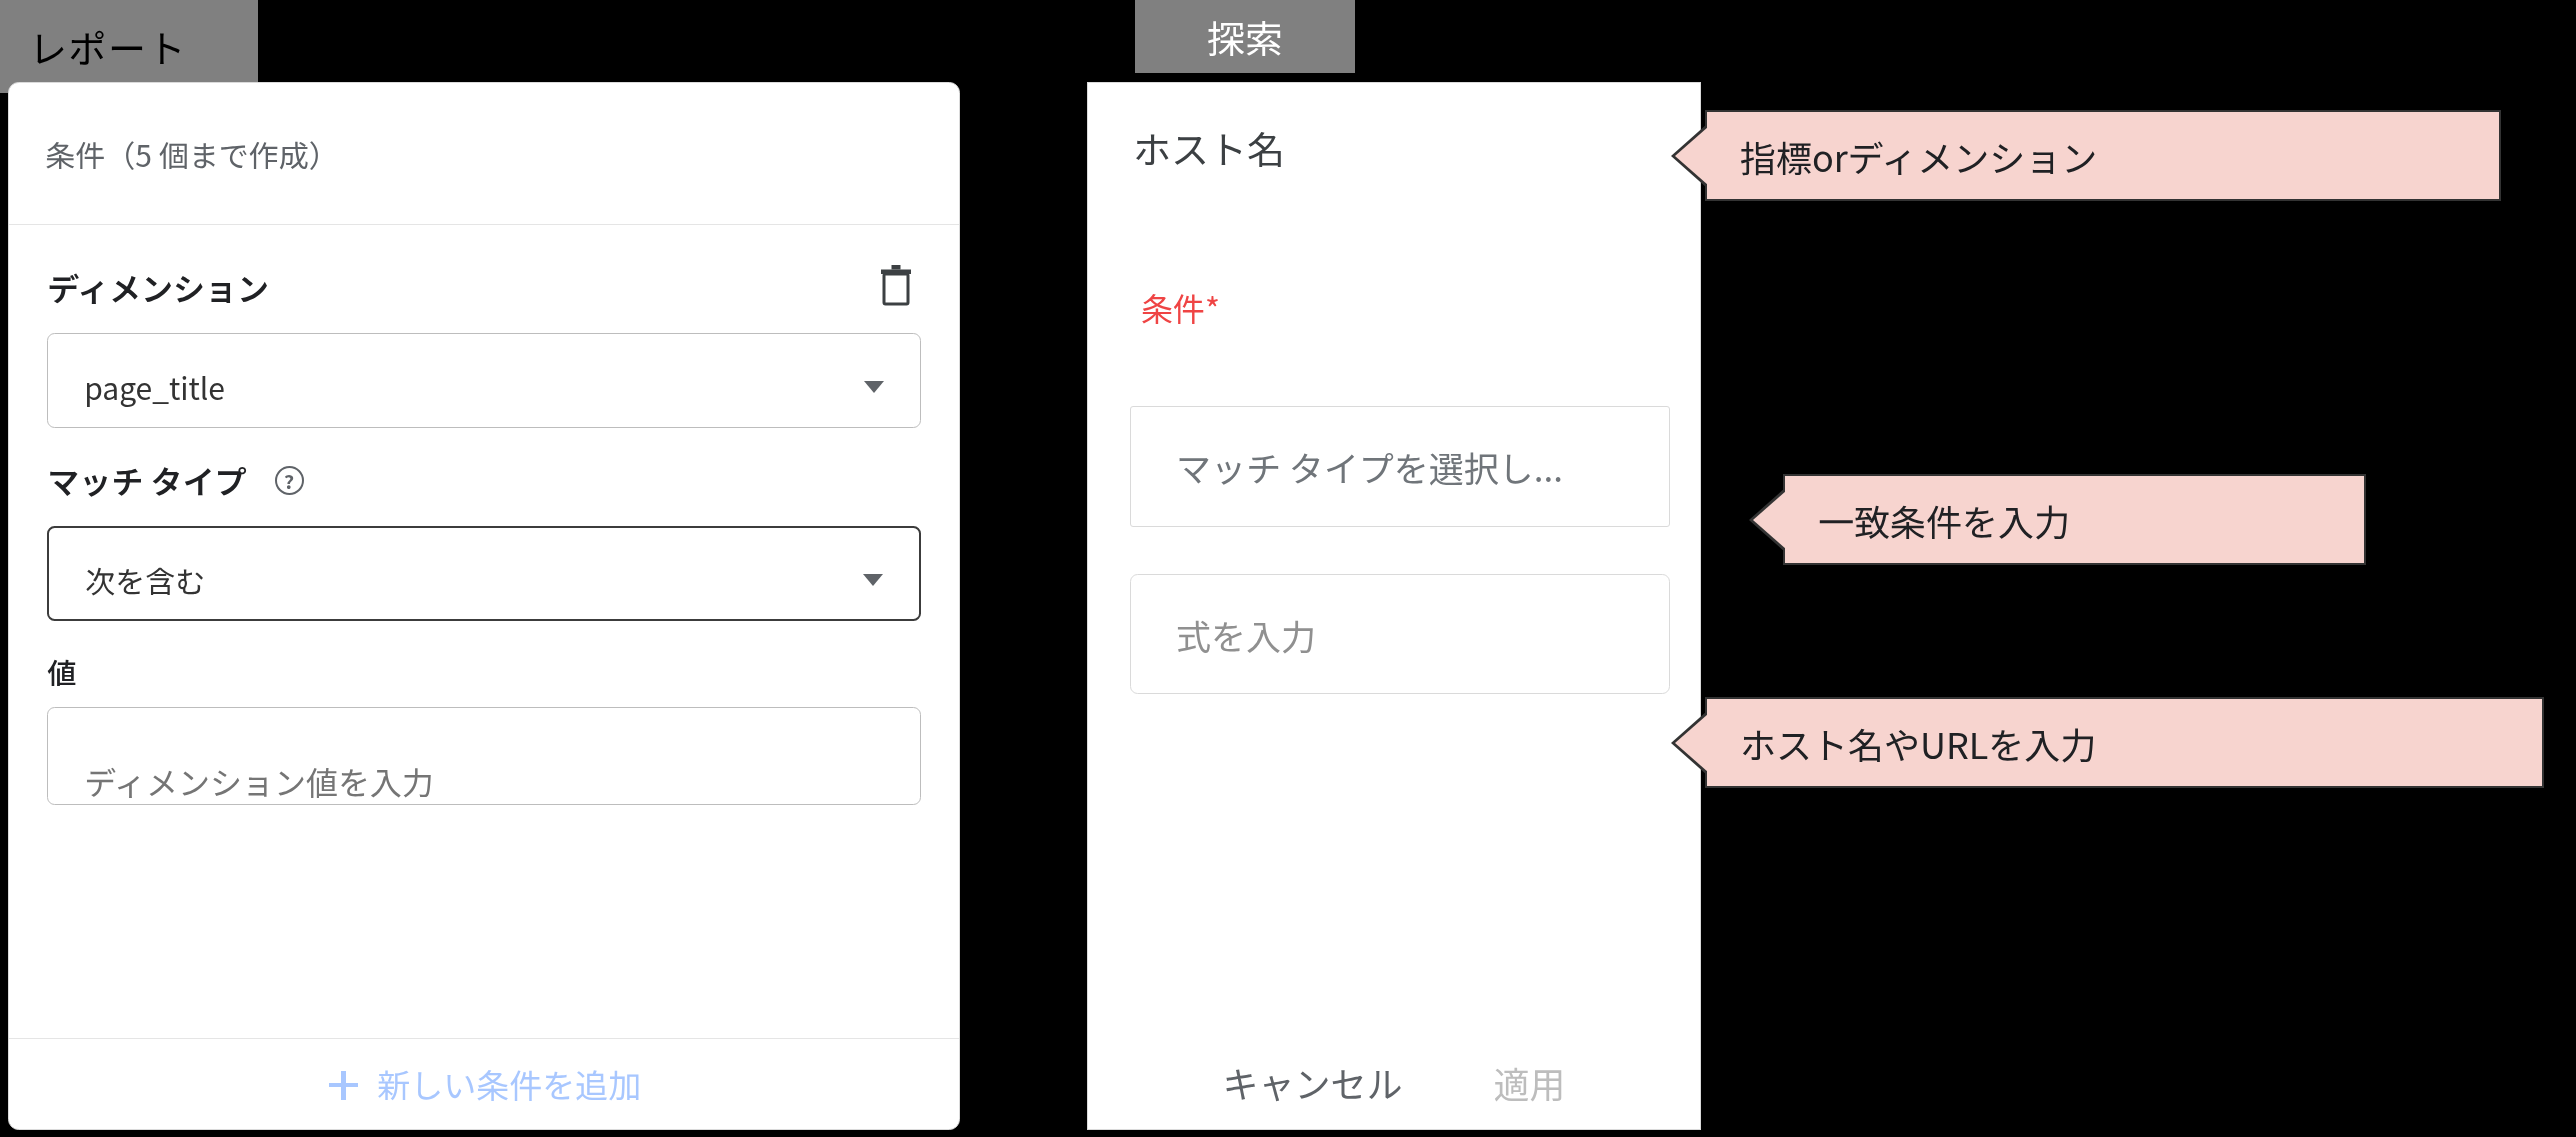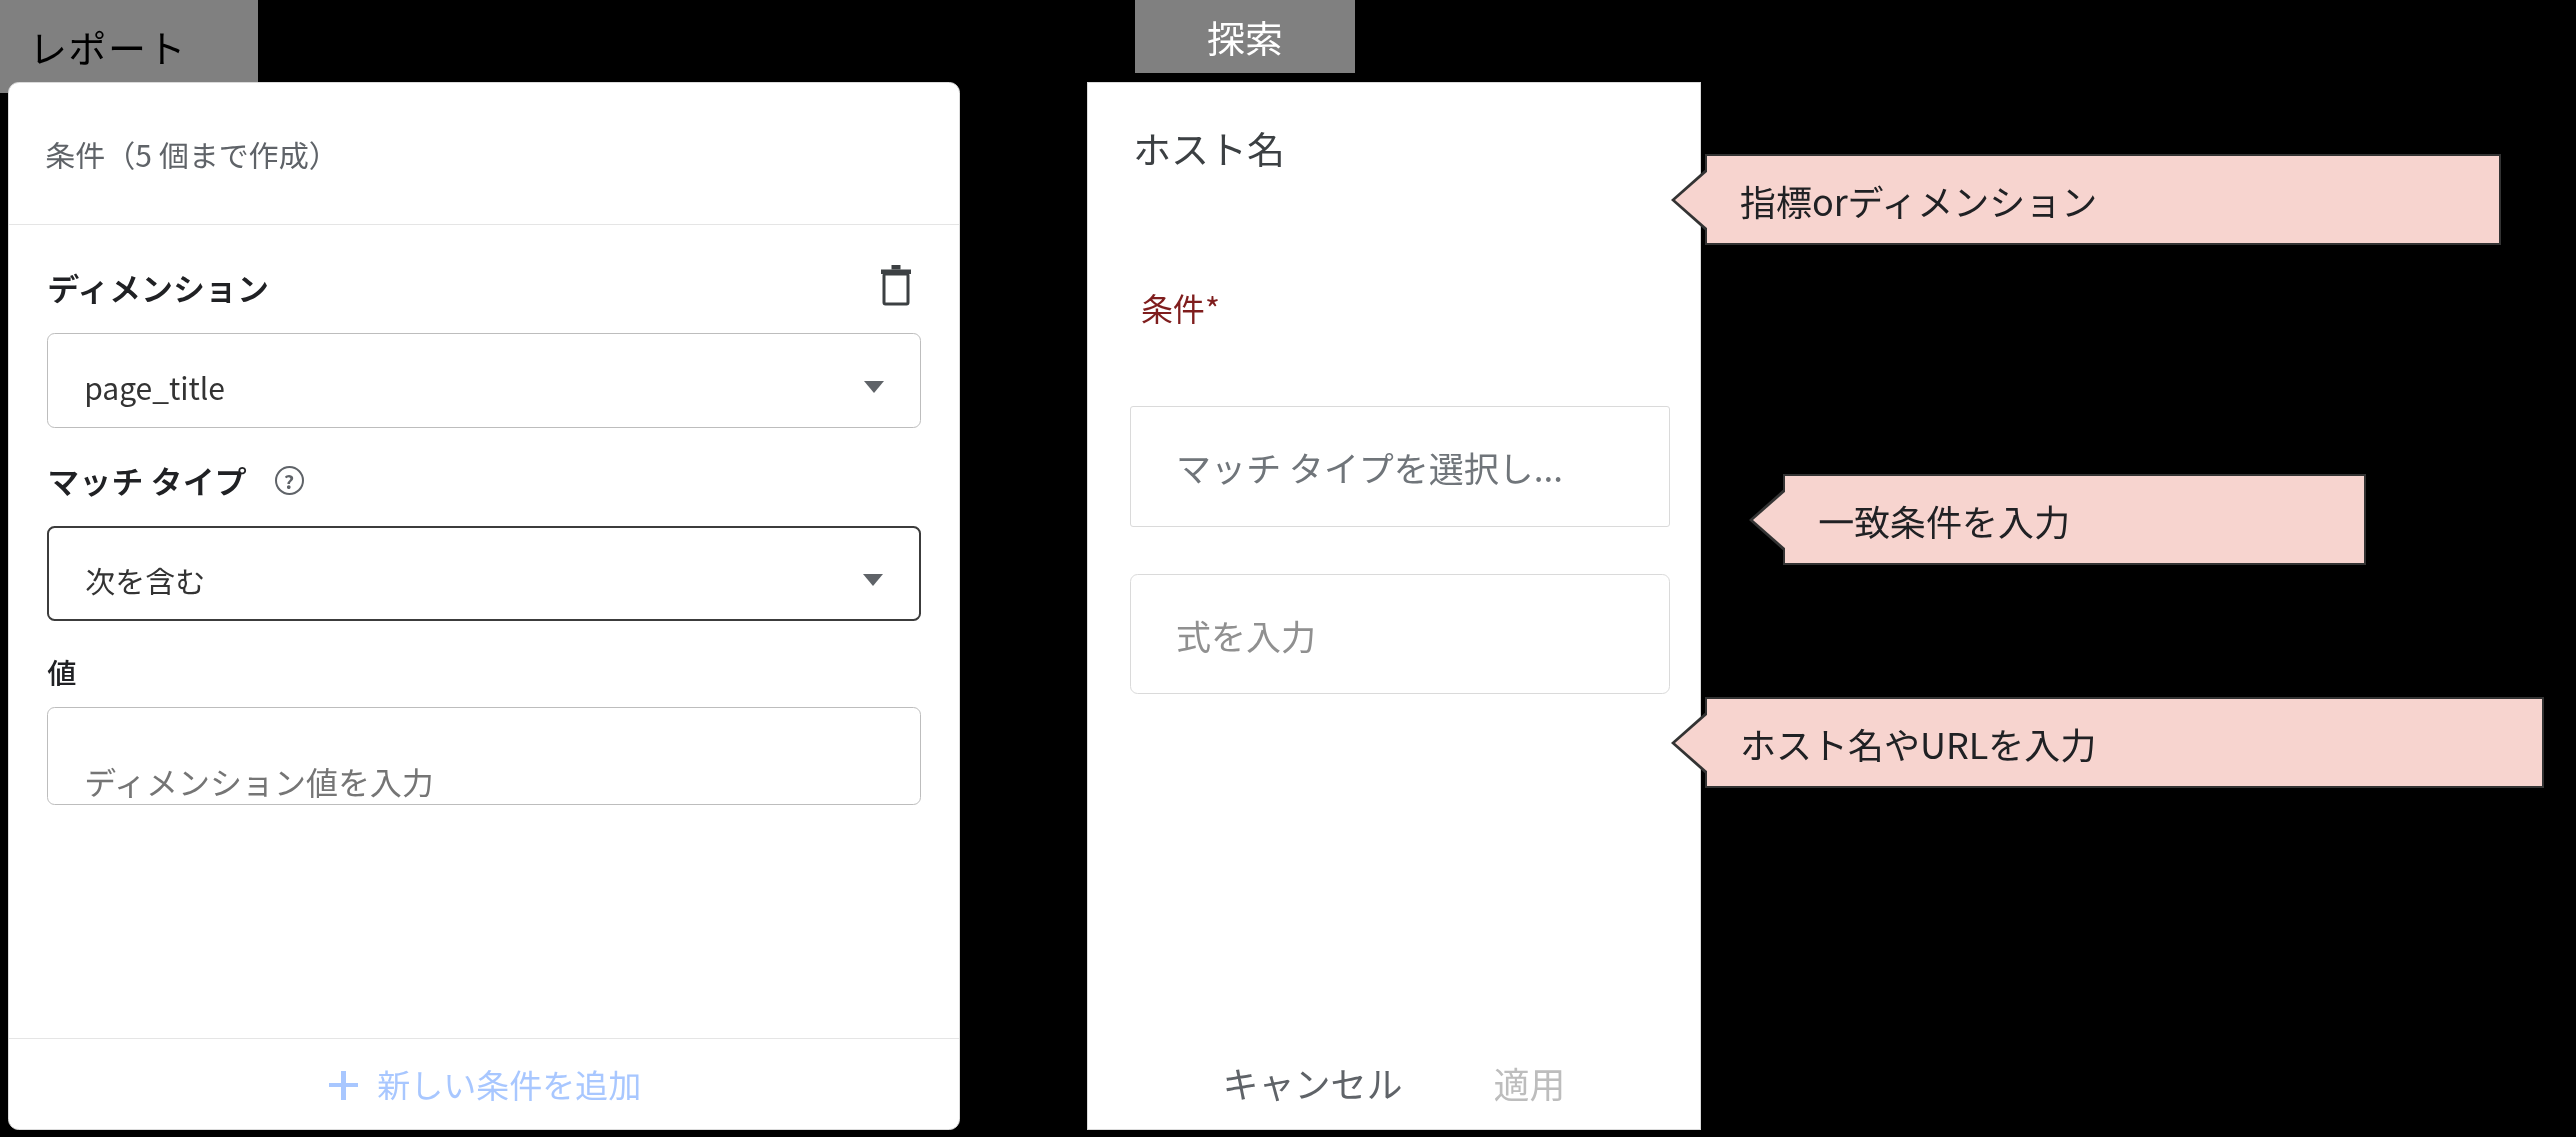--- a/index.html
+++ b/index.html
@@ -118,21 +118,21 @@
   }
   .exp-title {
     height: 129px;
     display: flex; align-items: center;
     padding-left: 45px;
     font-size: 38px; color: #3c4043;
     border-bottom:1.5px solid transparent;
   }
   .exp-cond {
     margin: 72px 0 0 53px;
-    font-size: 32px; color: #7f1d1d;
+    font-size: 32px; color: #ef4444;
   }
 
   .exp-select {
     margin: 76px 30px 0 42px;
     height: 121px;
     border: 1.5px solid #dadada;
     border-radius: 3px;
     display: flex; align-items: center; justify-content: space-between;
     padding: 0 39px 0 45px;
     color: #70757a; font-size: 35px;
@@ -177,21 +177,21 @@
   }
   .callout::after {
     content: "";
     position: absolute;
     left: -32px; top: 50%; transform: translateY(-50%);
     width: 0; height: 0;
     border-top: 29px solid transparent;
     border-bottom: 29px solid transparent;
     border-right: 33px solid #f7d4cf;
   }
-  .co1 { left: 1705px; top: 110px; width: 796px; margin-top: 44px; }
+  .co1 { left: 1705px; top: 110px; width: 796px; }
   .co2 { left: 1783px; top: 474px; width: 583px; }
   .co3 { left: 1705px; top: 697px; width: 839px; }
 </style>
 </head>
 <body>
 
 <div class="rpt-tab">
   <span>レポート</span>
 </div>
 

